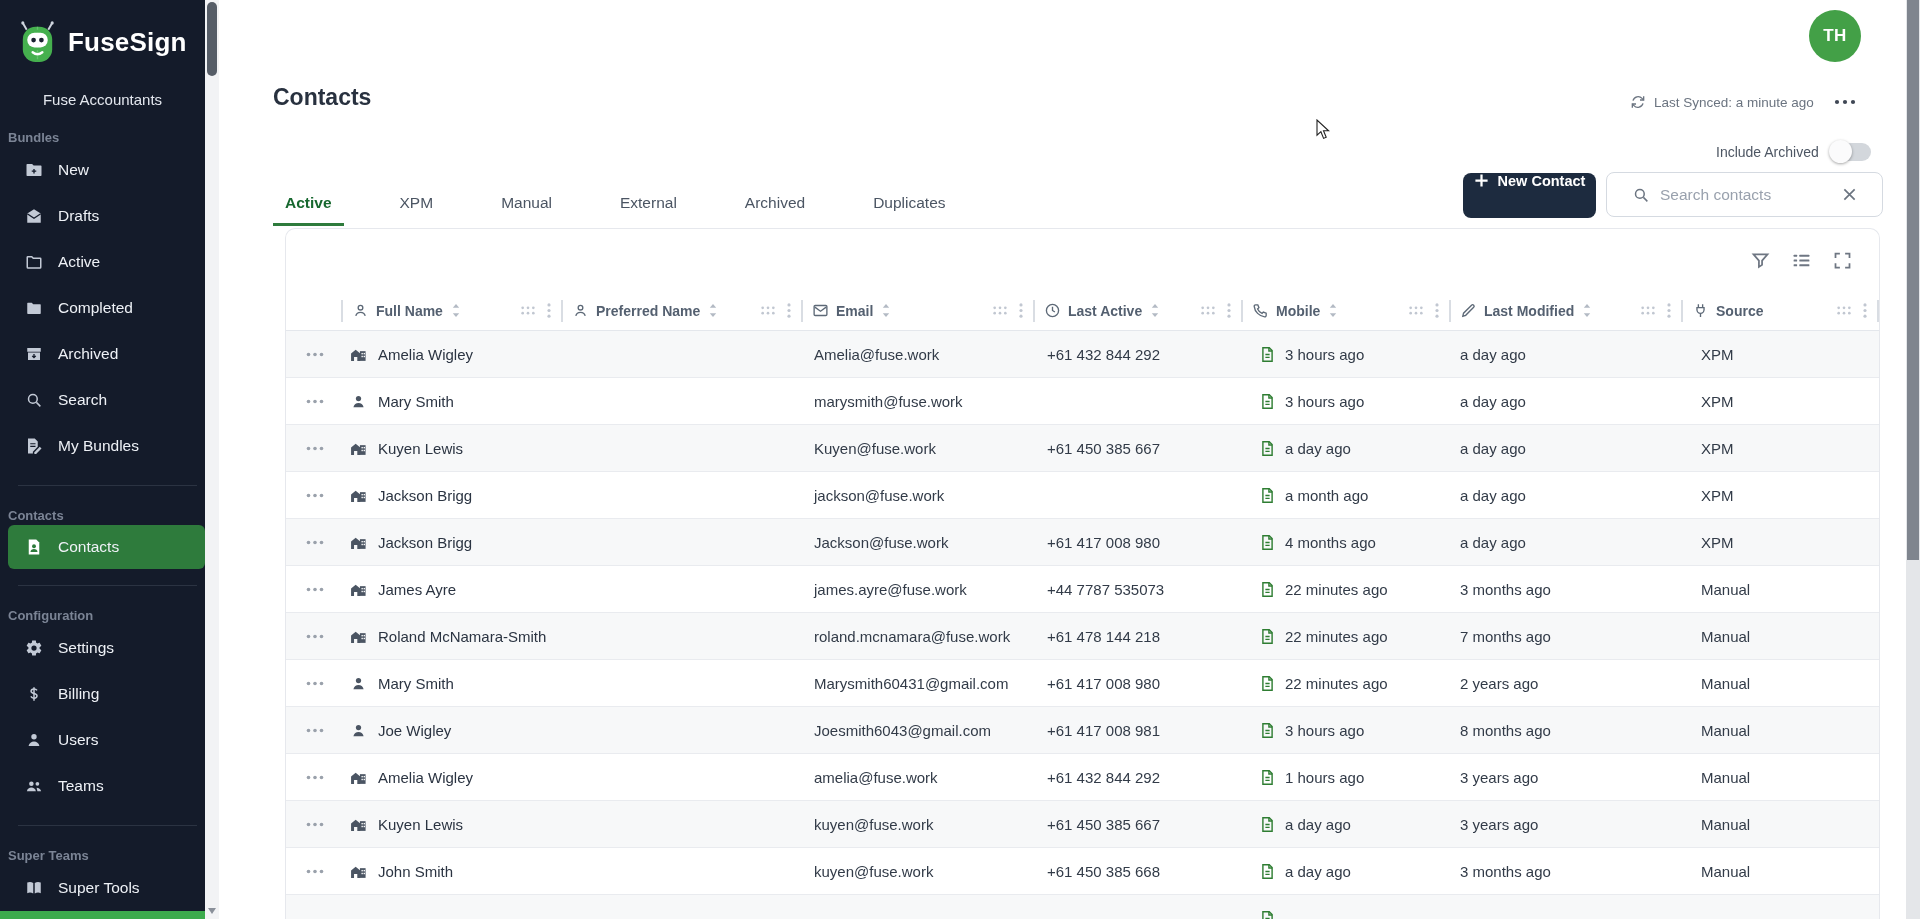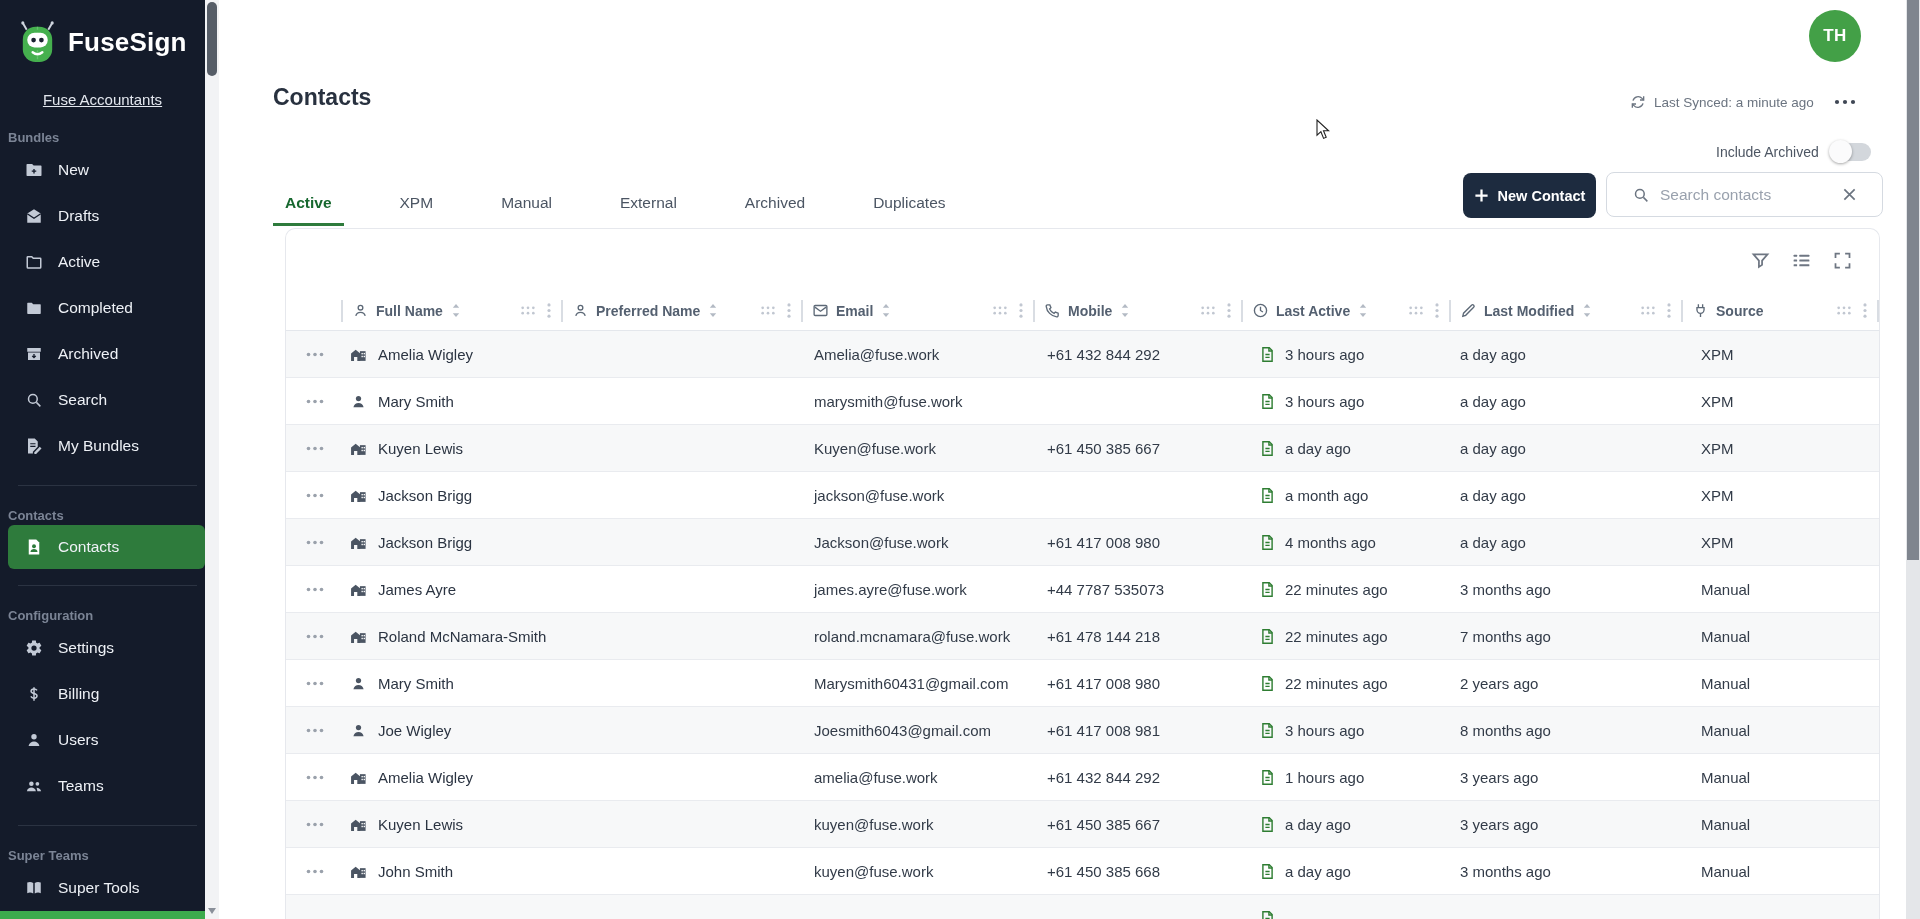--- a/index.html
+++ b/index.html
@@ -9,21 +9,21 @@
     font-family: "Liberation Sans", sans-serif; color:#333;
   }
   .ic { display:inline-flex; flex:none; }
   .ic svg { width:100%; height:100%; display:block; }
 
   
   .sidebar { position:absolute; left:0; top:0; width:205px; height:919px; background:#141b2a; }
   .logo-row { display:flex; align-items:center; gap:7px; padding:19px 0 0 14px; }
   .logo-mark { width:47px; height:47px; }
   .brand-name { font-size:26px; font-weight:700; color:#fff; letter-spacing:.2px; }
-  .account-name { text-align:center; color:#e3e7ee; font-size:15px; margin-top:25px;text-decoration:underline; }
+  .account-name { text-align:center; color:#e3e7ee; font-size:15px; margin-top:25px; }
   .side-sections { margin-top:4px; }
   .side-label { color:#7b8495; font-size:13px; font-weight:700; padding-left:8px; margin-top:22px; margin-bottom:2px; }
   .side-item { display:flex; align-items:center; gap:15px; height:46px; padding-left:25px; font-size:15.5px; color:#eef1f6; cursor:pointer; }
   .side-item .ic { width:18px; height:18px; color:#c3cad6; }
   .side-item.active { background:#2e7b3c; border-radius:6px; margin:0 0 0 8px; padding-left:17px; height:44px; }
   .side-item.active .ic { color:#fff; }
   .side-divider { height:1px; background:#2b3342; margin:16px 8px 0 18px; }
   .side-green-bar { position:absolute; left:0; bottom:0; width:205px; height:8px; background:#3cab4d; }
 
   
@@ -49,21 +49,21 @@
     font-size:14px; color:#4d5663; }
   .toggle { width:40px; height:18px; border-radius:9px; background:#d3d7dc; position:relative; cursor:pointer; }
   .toggle .knob { position:absolute; left:-2px; top:-3px; width:23px; height:23px; border-radius:50%;
     background:#fbfbfc; box-shadow:0 1px 3px rgba(0,0,0,.35); }
 
   .tabs { position:absolute; left:273px; top:185px; display:flex; gap:44px; }
   .tab { font-size:15.5px; color:#4b5563; padding:9px 12px 11px; cursor:pointer; border-bottom:3px solid transparent; }
   .tab.active { color:#17682f; font-weight:700; border-bottom-color:#2e7b3c; }
 
   .btn-new { position:absolute; left:1463px; top:173px; width:133px; height:45px; background:#1d2b3f;
-    color:#fff; border:0; border-radius:8px; display:flex; align-items:center; justify-content:center;
+    color:#fff; border:0; border-radius:8px; display:flex; justify-content:center;
     gap:9px; font-size:14.5px; font-weight:700; cursor:pointer; font-family:inherit; }
   .btn-new .ic { width:15px; height:15px; }
   .search-box { position:absolute; left:1606px; top:172px; width:277px; height:45px; background:#fff;
     border:1px solid #d5dae1; border-radius:8px; display:flex; align-items:center; gap:10px; padding:0 25px; }
   .search-box .search-ic { width:18px; height:18px; color:#6b7480; }
   .search-box input { flex:1; border:0; outline:0; font-size:15.5px; color:#374151; font-family:inherit; min-width:0; }
   .search-box input::placeholder { color:#99a1ad; }
   .search-box .close-ic { width:15px; height:15px; color:#6b7480; cursor:pointer; }
 
   
@@ -441,24 +441,25 @@
               <circle cx="2" cy="2" r="1.7"></circle>
               <circle cx="2" cy="8" r="1.7"></circle>
               <circle cx="2" cy="14" r="1.7"></circle>
             </svg>
           </span>
         </span>
       </div>
       <div class="th">
         <span class="ic colicon">
           <svg viewBox="0 0 24 24" fill="none" stroke="currentColor" stroke-width="1.9">
-            <path d="M5 4h3.2L9.8 8l-1.9 1.8a12.5 12.5 0 0 0 6.3 6.3L16 14.2l4 1.6V19a1.9 1.9 0 0 1-2.1 1.9A16.8 16.8 0 0 1 3.1 6.1 1.9 1.9 0 0 1 5 4z"></path>
-          </svg>
-        </span>
-        <span class="th-label">Mobile</span>
+            <circle cx="12" cy="12" r="8.6"></circle>
+            <path d="M12 6.8V12l3.4 2.2"></path>
+          </svg>
+        </span>
+        <span class="th-label">Last Active</span>
         <span class="ic sort">
           <svg viewBox="0 0 12 18">
             <path d="M6 2.2l3.4 4H2.6z" fill="#b3bac4"></path>
             <path d="M6 15.8l3.4-4H2.6z" fill="#b3bac4"></path>
           </svg>
         </span>
         <span class="end">
           <span class="ic drag">
             <svg viewBox="0 0 18 12" fill="currentColor">
               <circle cx="3" cy="3" r="1.5"></circle>
@@ -474,25 +475,24 @@
               <circle cx="2" cy="2" r="1.7"></circle>
               <circle cx="2" cy="8" r="1.7"></circle>
               <circle cx="2" cy="14" r="1.7"></circle>
             </svg>
           </span>
         </span>
       </div>
       <div class="th">
         <span class="ic colicon">
           <svg viewBox="0 0 24 24" fill="none" stroke="currentColor" stroke-width="1.9">
-            <circle cx="12" cy="12" r="8.6"></circle>
-            <path d="M12 6.8V12l3.4 2.2"></path>
-          </svg>
-        </span>
-        <span class="th-label">Last Active</span>
+            <path d="M5 4h3.2L9.8 8l-1.9 1.8a12.5 12.5 0 0 0 6.3 6.3L16 14.2l4 1.6V19a1.9 1.9 0 0 1-2.1 1.9A16.8 16.8 0 0 1 3.1 6.1 1.9 1.9 0 0 1 5 4z"></path>
+          </svg>
+        </span>
+        <span class="th-label">Mobile</span>
         <span class="ic sort">
           <svg viewBox="0 0 12 18">
             <path d="M6 2.2l3.4 4H2.6z" fill="#b3bac4"></path>
             <path d="M6 15.8l3.4-4H2.6z" fill="#b3bac4"></path>
           </svg>
         </span>
         <span class="end">
           <span class="ic drag">
             <svg viewBox="0 0 18 12" fill="currentColor">
               <circle cx="3" cy="3" r="1.5"></circle>

